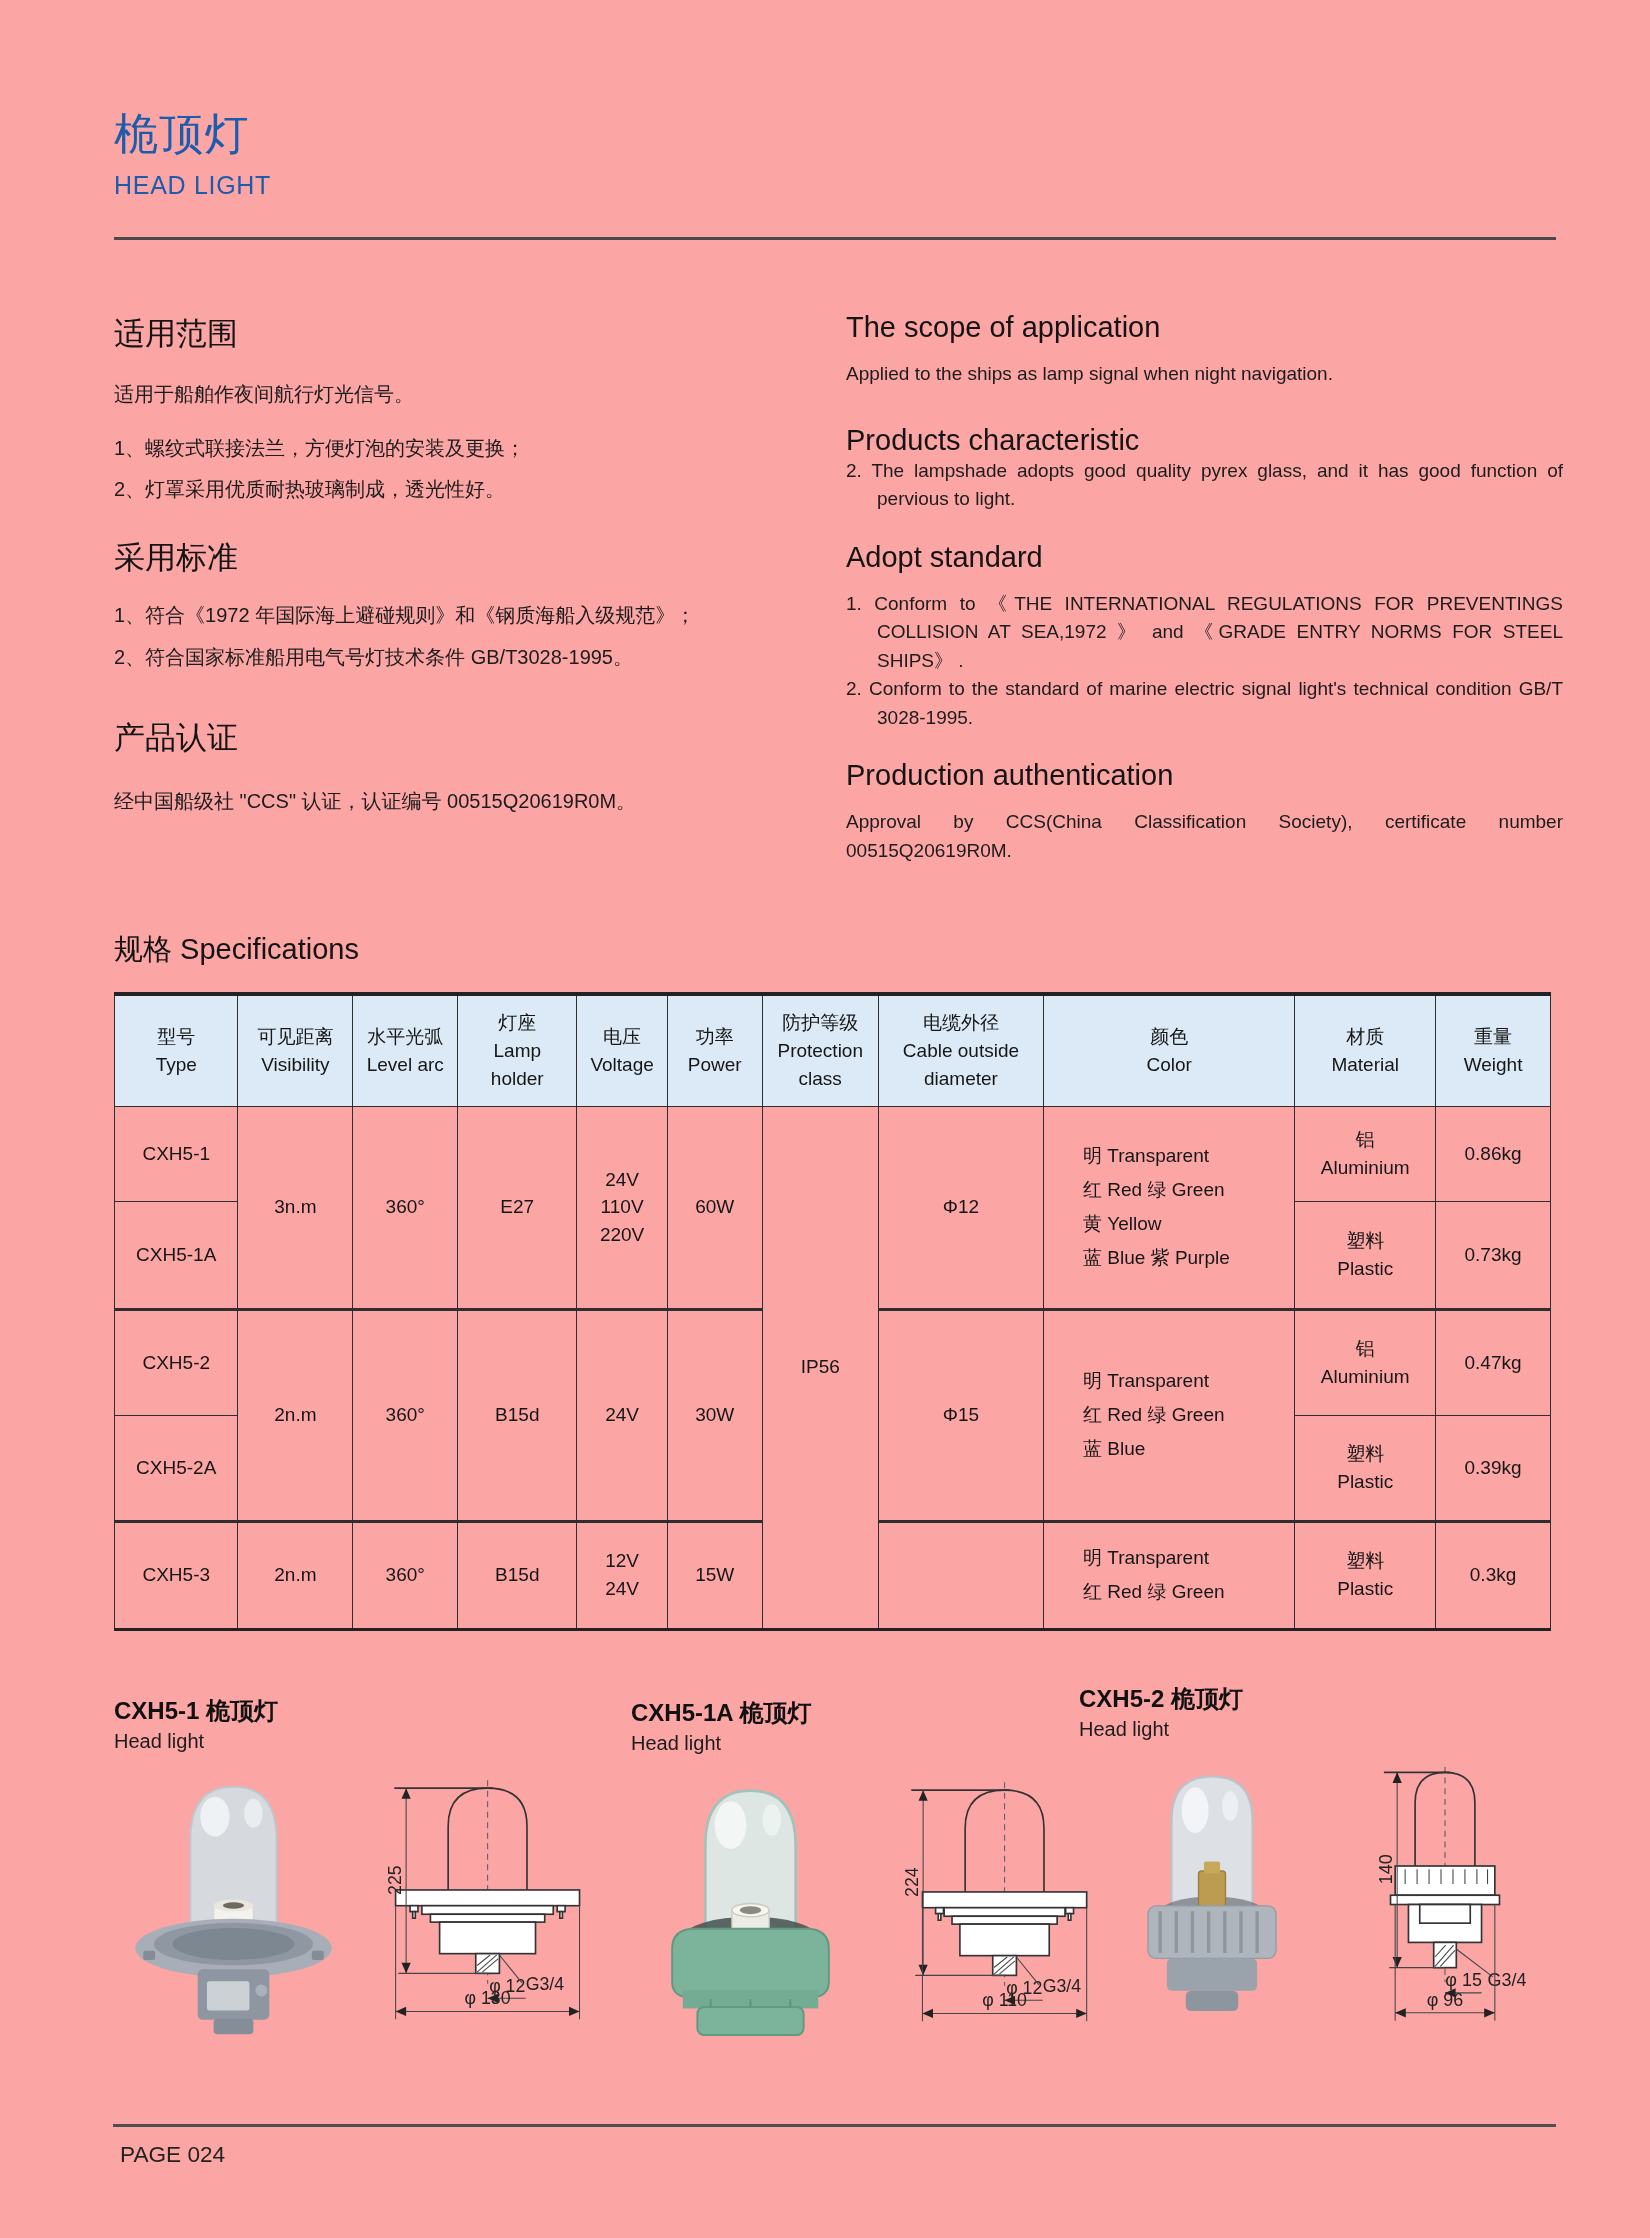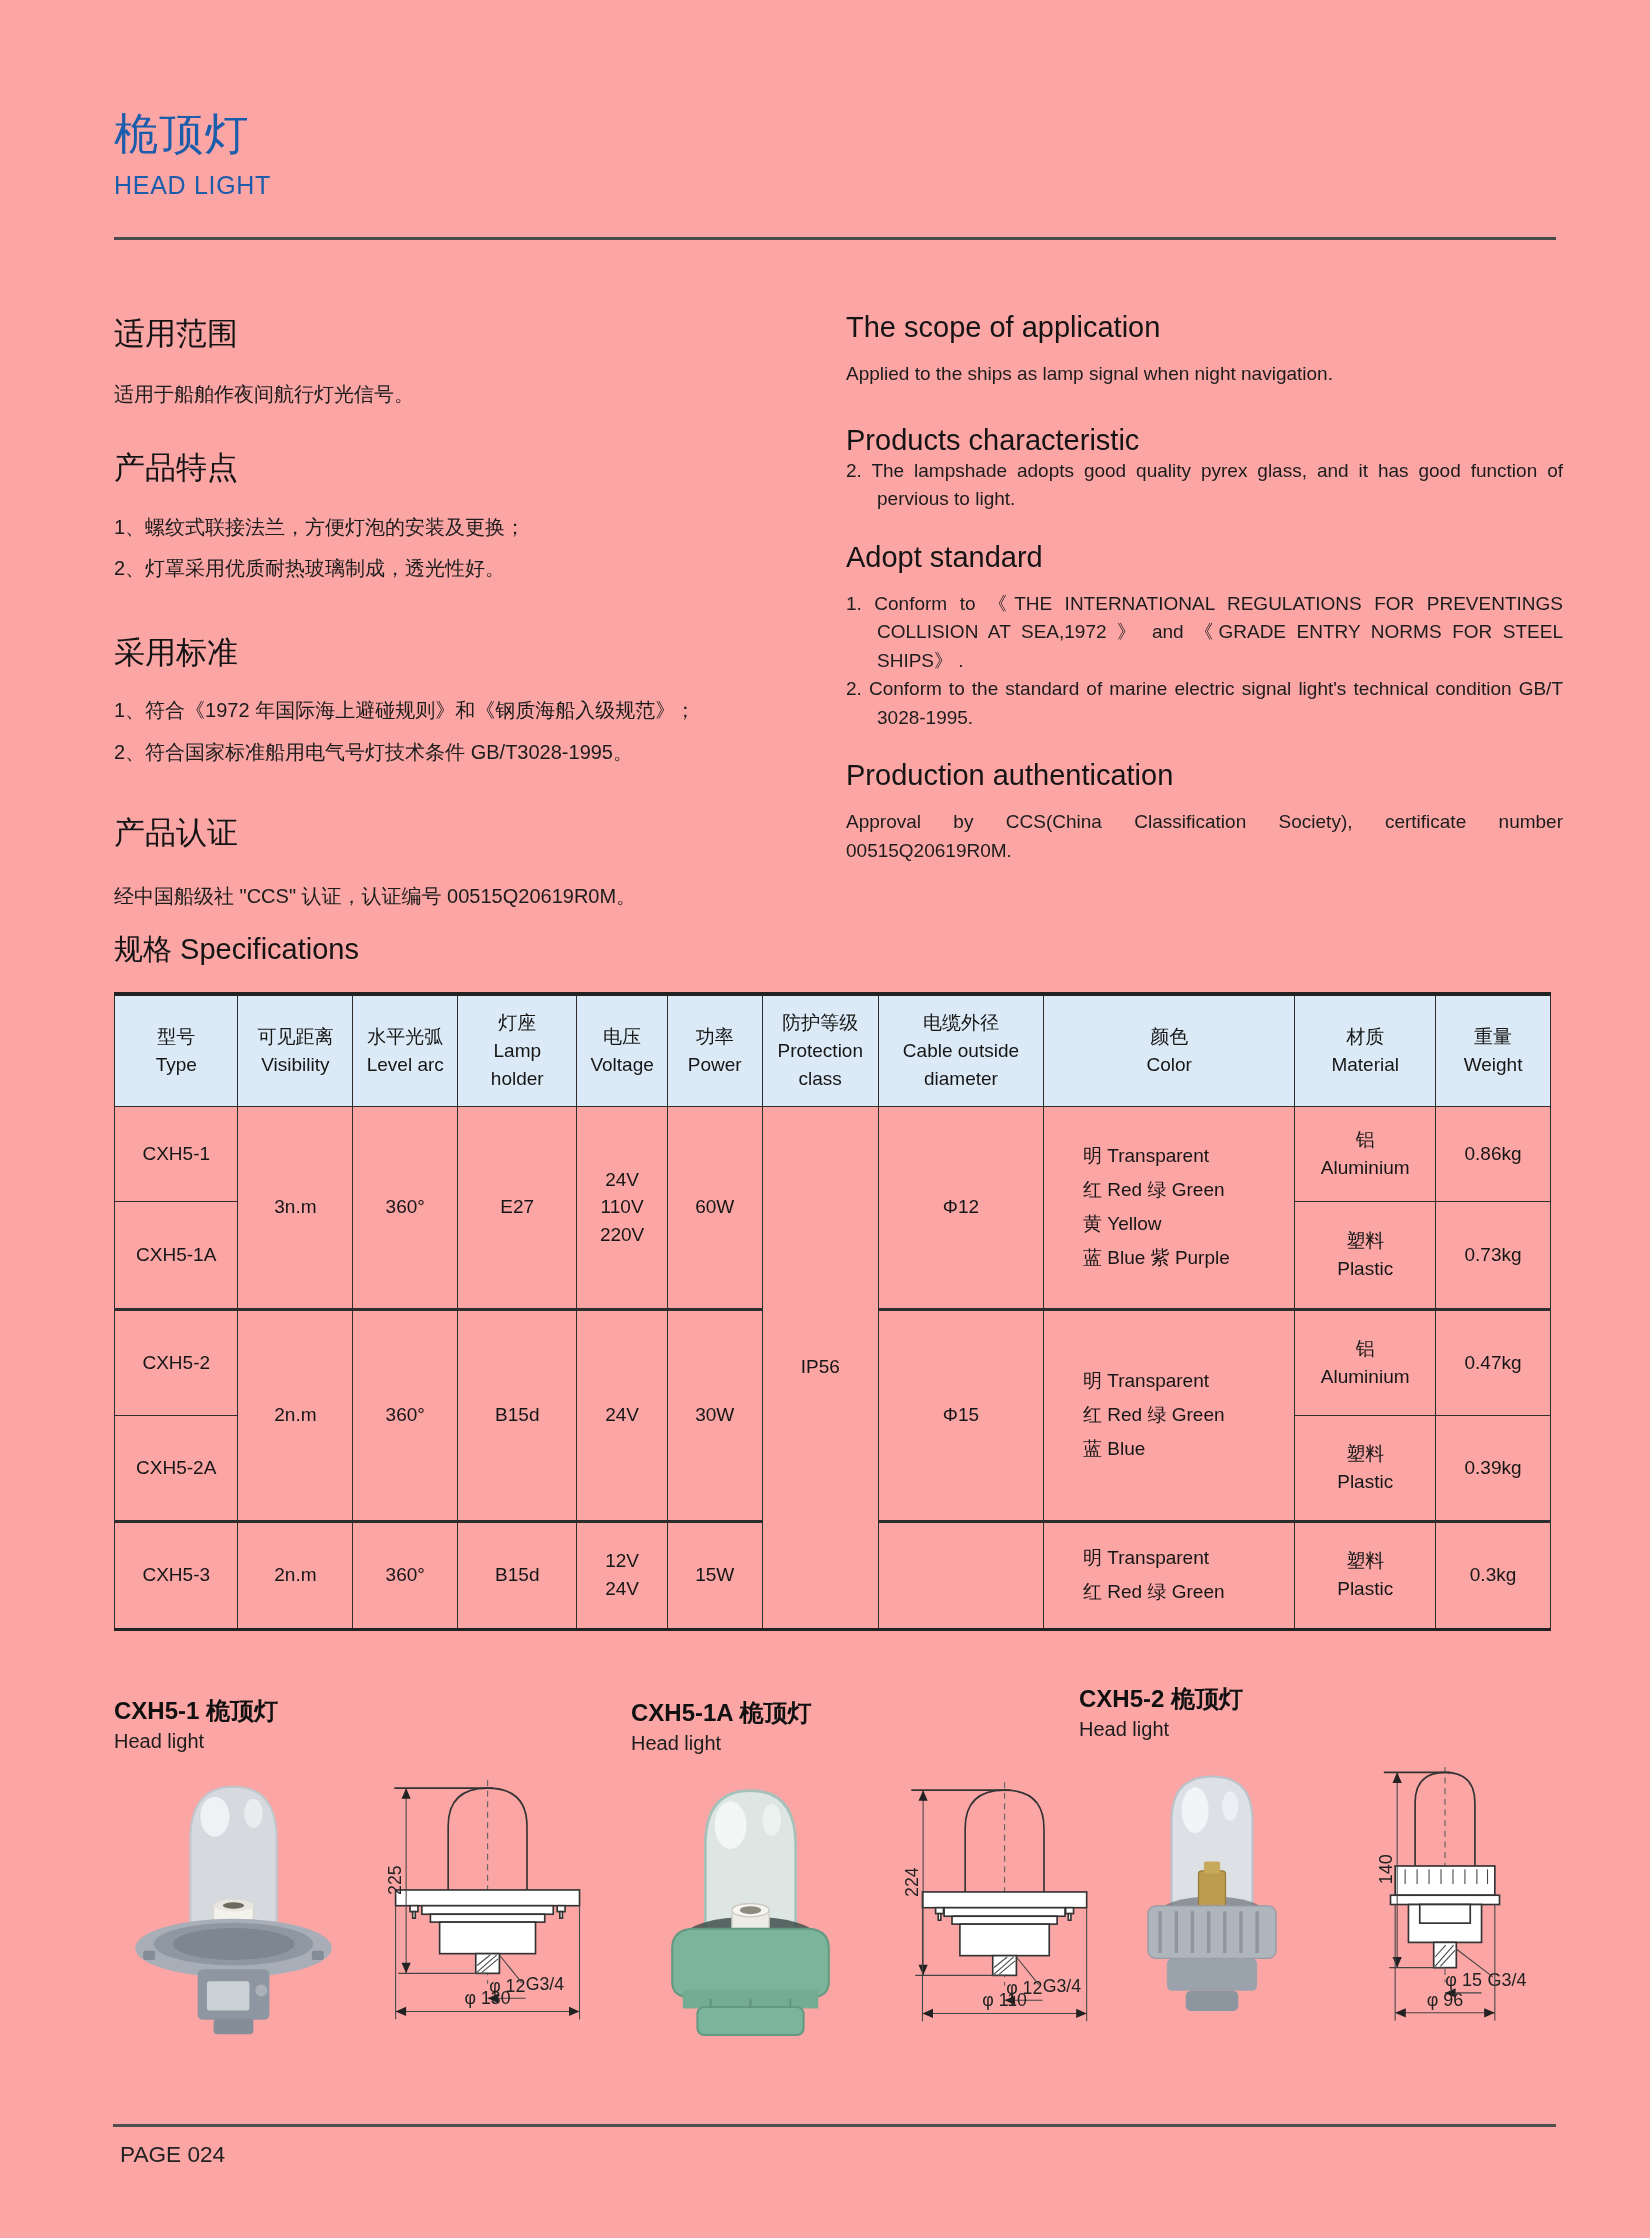--- a/index.html
+++ b/index.html
@@ -17,21 +17,21 @@
   
   .col-zh{position:absolute;left:114px;top:313px;width:672px;}
   .col-en{position:absolute;left:846px;top:311px;width:717px;}
   .h-zh{font-size:31px;font-weight:400;color:#141414;margin:0;}
   .h-en{font-size:29px;font-weight:400;color:#141414;margin:0;}
   .p-zh{font-size:20px;line-height:1.55;margin:0;color:#1c1c1c;}
   .p-en{font-size:19px;line-height:1.5;margin:0;color:#1c1c1c;}
   .item{padding-left:31px;text-indent:-31px;}
   .just{text-align:justify;}
   .mt36{margin-top:24px;} .mt52{margin-top:35px;} .mt34{margin-top:22.6px;}
-  .mt16{margin-top:10.6px;} .mt72{margin-top:48px;} .mt32{margin-top:21px;}
+  .mt16{margin-top:10.6px;} .mt72{margin-top:32px;} .mt32{margin-top:21px;}
   .mt66{margin-top:44px;} .mt40{margin-top:27px;} .mt24{margin-top:16px;} .mt56{margin-top:37px;}
 
   
   .spec-heading{position:absolute;left:114px;top:930px;font-size:29px;color:#141414;}
   .spec-table{position:absolute;left:114px;top:992px;width:1437px;border-collapse:collapse;table-layout:fixed;
               border-top:4px solid #222;border-bottom:3.3px solid #222;border-left:1.3px solid #2e2e2e;border-right:1.3px solid #2e2e2e;}
   .spec-table th,.spec-table td{border:1.3px solid #2e2e2e;font-size:19px;font-weight:400;
               text-align:center;vertical-align:middle;white-space:pre-line;line-height:1.45;color:#161616;padding:4px;}
   .spec-table th{background:#dbeaf6;}
   tr.hr{height:112px;} tr.r1{height:95px;} tr.r2{height:108px;}
@@ -59,21 +59,20 @@
 
   <div class="brand">
     <div class="brand-zh">桅顶灯</div>
     <div class="brand-en">HEAD LIGHT</div>
   </div>
   <div class="rule-top"></div>
 
   <div class="col-zh">
     <h2 class="h-zh">适用范围</h2>
     <p class="p-zh mt36">适用于船舶作夜间航行灯光信号。</p>
-    <h2 class="h-zh mt56">产品特点</h2>
     <p class="p-zh item mt34">1、螺纹式联接法兰，方便灯泡的安装及更换；</p>
     <p class="p-zh item mt16">2、灯罩采用优质耐热玻璃制成，透光性好。</p>
     <h2 class="h-zh mt72">采用标准</h2>
     <p class="p-zh item mt32">1、符合《1972 年国际海上避碰规则》和《钢质海船入级规范》；</p>
     <p class="p-zh item mt16">2、符合国家标准船用电气号灯技术条件 GB/T3028-1995。</p>
     <h2 class="h-zh mt66">产品认证</h2>
     <p class="p-zh mt40">经中国船级社 "CCS" 认证，认证编号 00515Q20619R0M。</p>
   </div>
 
   <div class="col-en">

